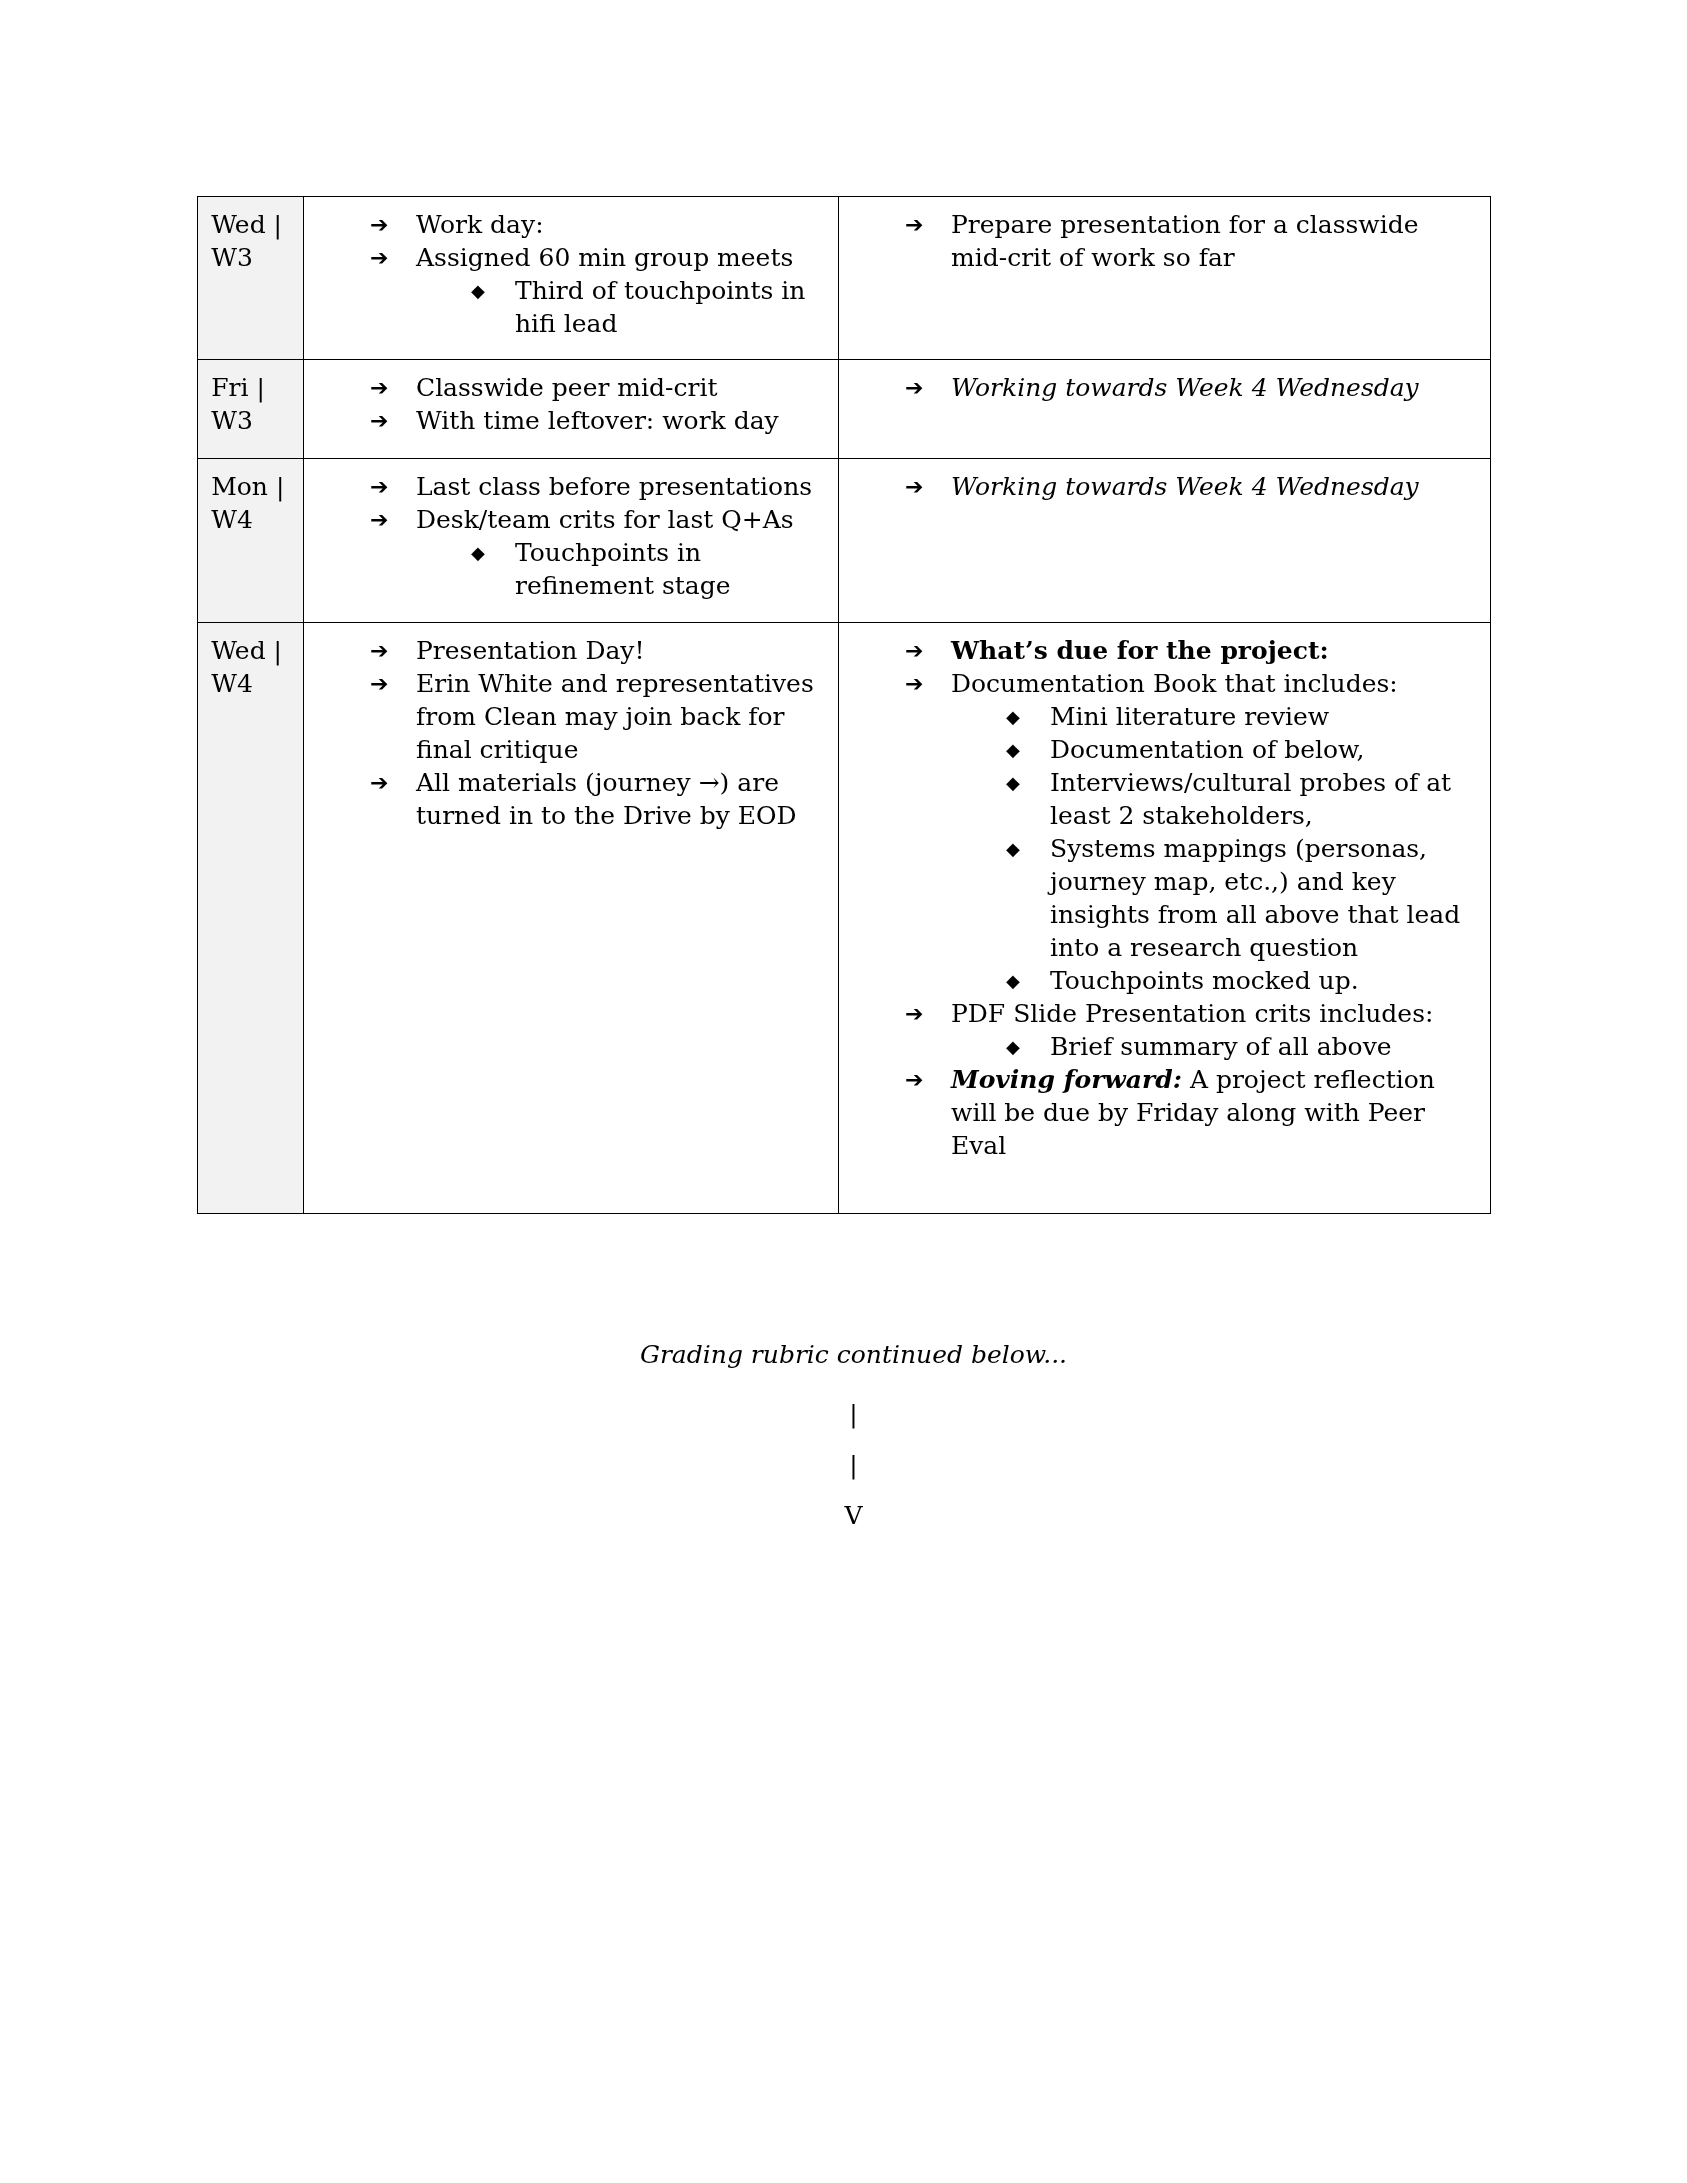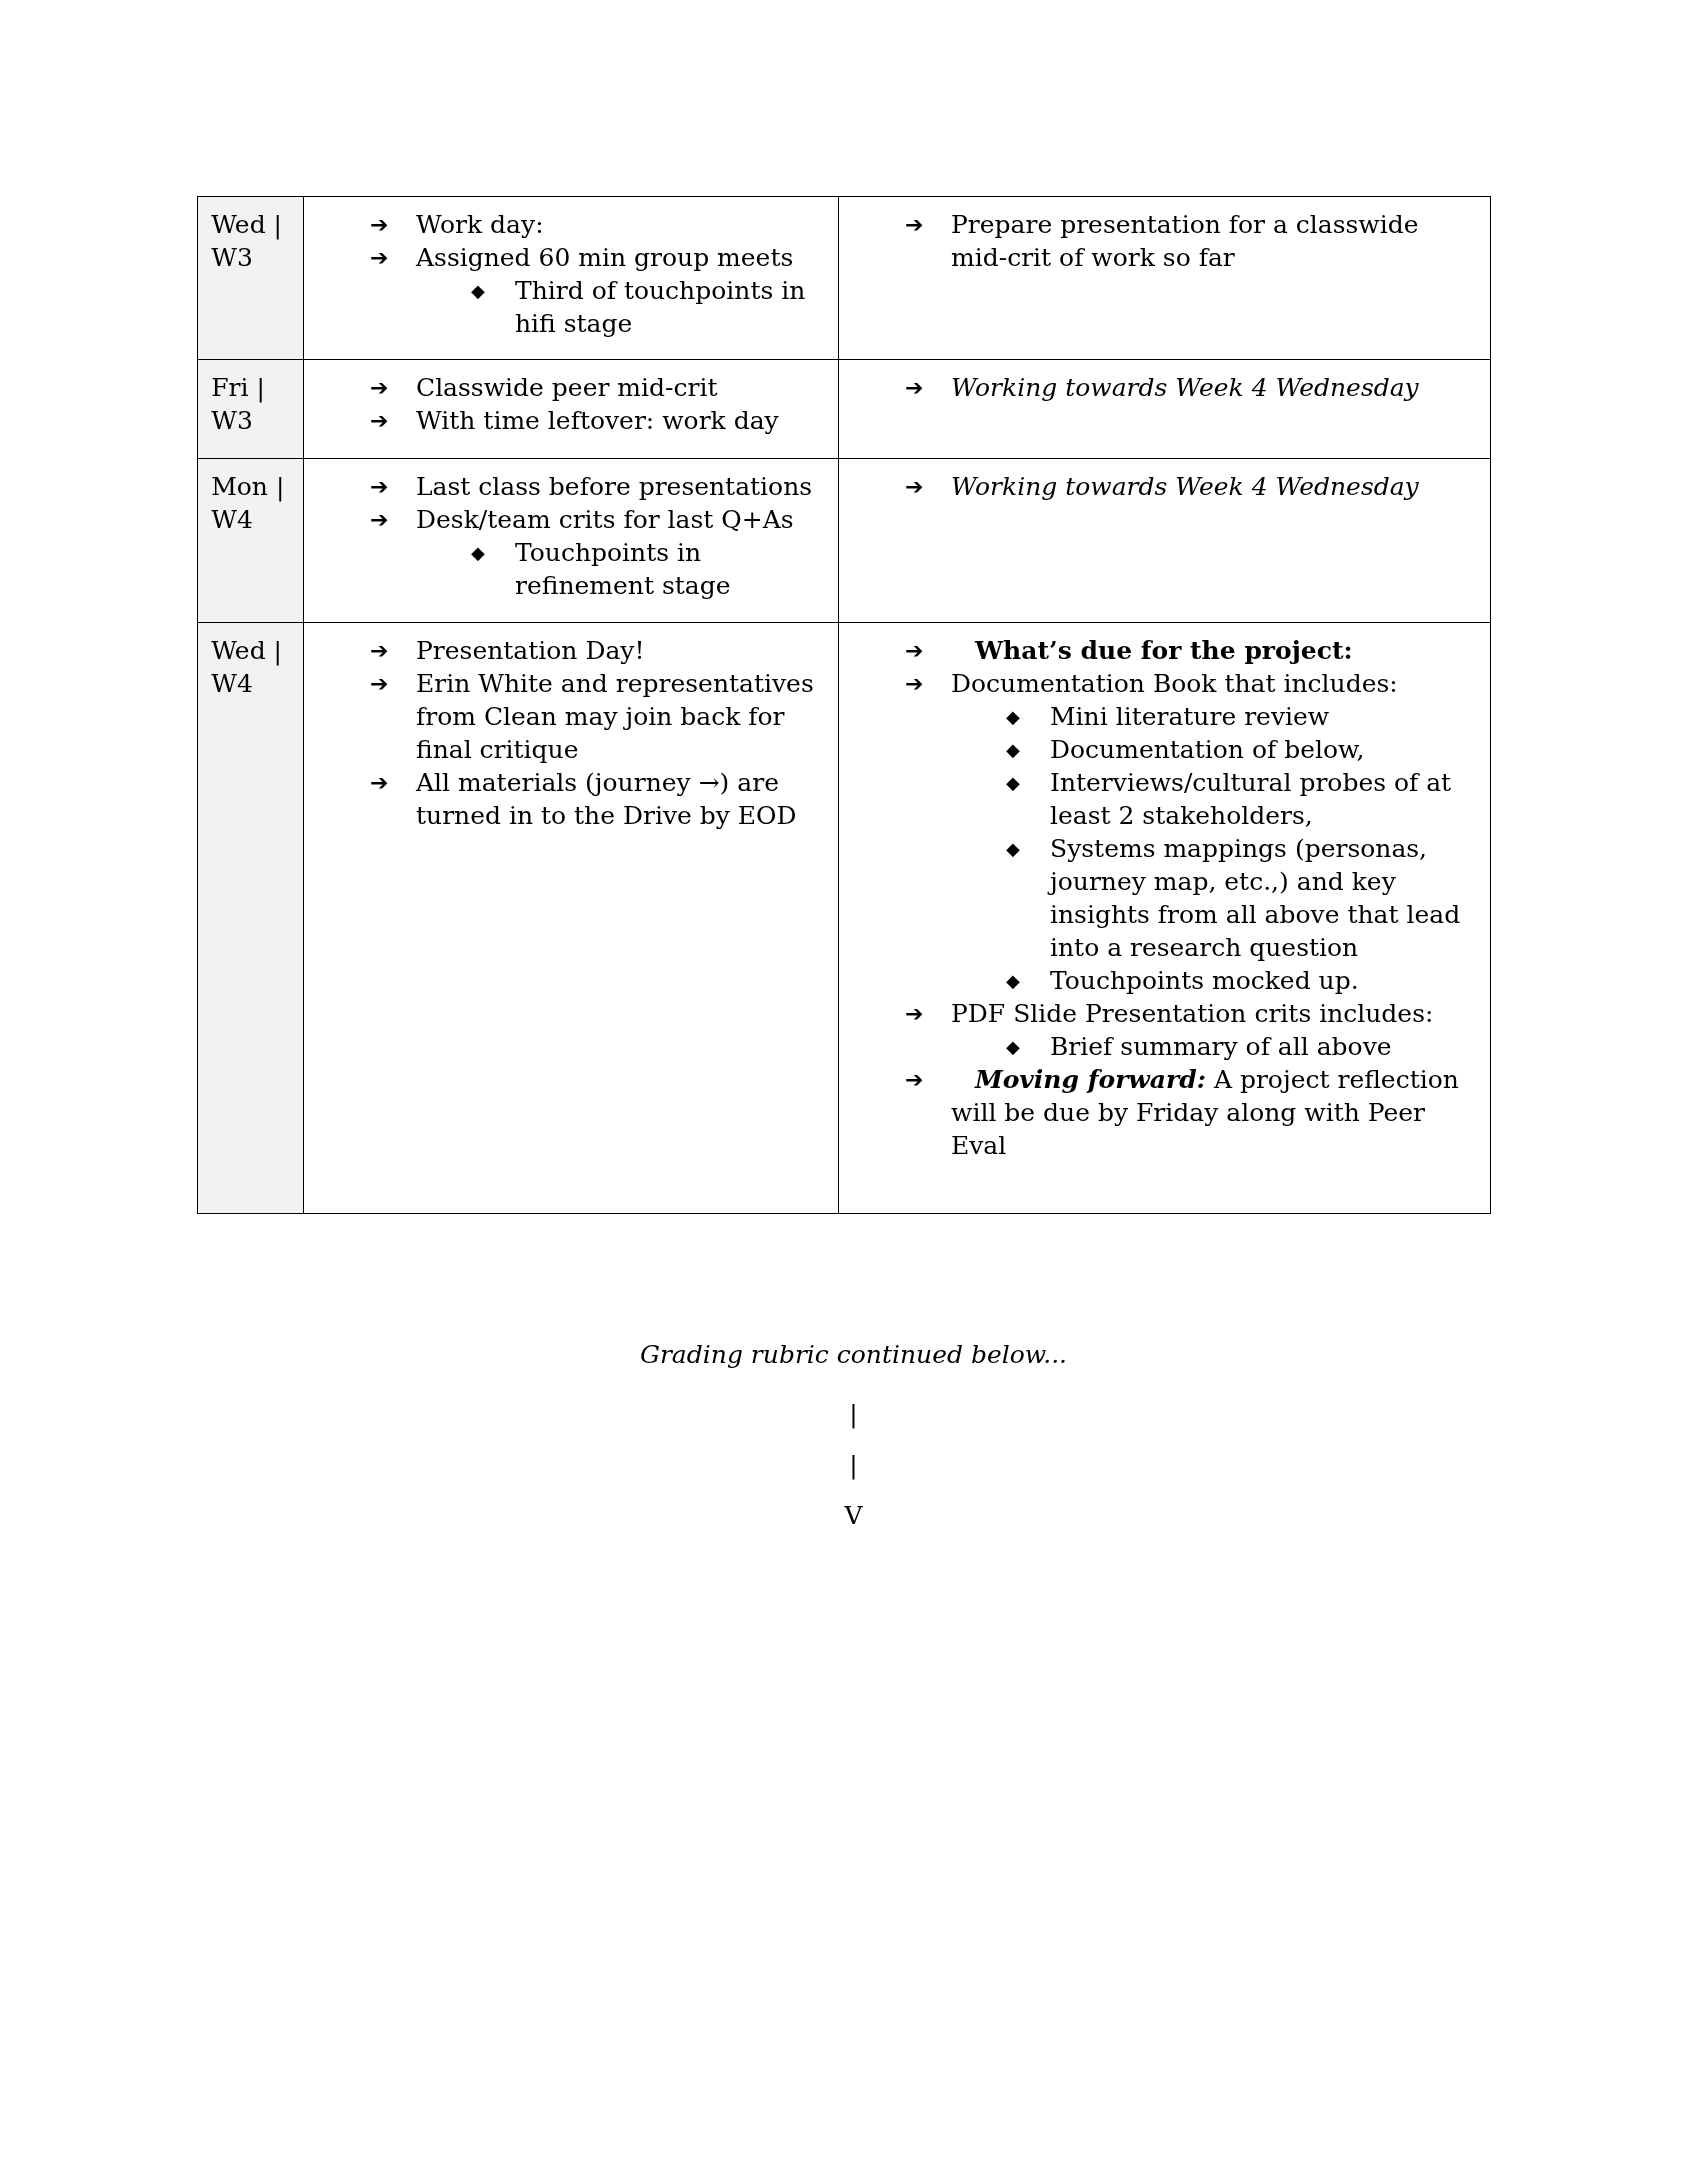--- a/index.html
+++ b/index.html
@@ -41,21 +41,21 @@
   .li{display:flex;align-items:flex-start;}
   .li-1{padding-left:66px;}
   .li-2{padding-left:167px;}
   .bullet{
     font-family:"DejaVu Sans","Liberation Sans",sans-serif;
     line-height:33px;
   }
   .li-1 .bullet{flex:0 0 46px;font-size:22px;}
   .li-2 .bullet{flex:0 0 44px;font-size:18px;}
   .txt{flex:1 1 auto;}
-  .b{font-weight:bold;margin-left:24px;}
+  .b{font-weight:bold;}
   .i{font-style:italic;}
   .footer{
     position:absolute;
     left:10px;
     top:1338px;
     width:100%;
     text-align:center;
     font-size:25px;
     line-height:33px;
   }
@@ -84,21 +84,21 @@
             <div class="li li-1">
               <span class="bullet">➔</span>
               <span class="txt"><span>Work day:</span></span>
             </div>
             <div class="li li-1">
               <span class="bullet">➔</span>
               <span class="txt"><span>Assigned 60 min group meets</span></span>
             </div>
             <div class="li li-2">
               <span class="bullet">◆</span>
-              <span class="txt"><span>Third of touchpoints in hifi stage</span></span>
+              <span class="txt"><span>Third of touchpoints in hifi lead</span></span>
             </div>
           </td>
           <td class="list-cell">
             <div class="li li-1">
               <span class="bullet">➔</span>
               <span class="txt"><span>Prepare presentation for a classwide mid-crit of work so far</span></span>
             </div>
           </td>
         </tr>
         <tr>

